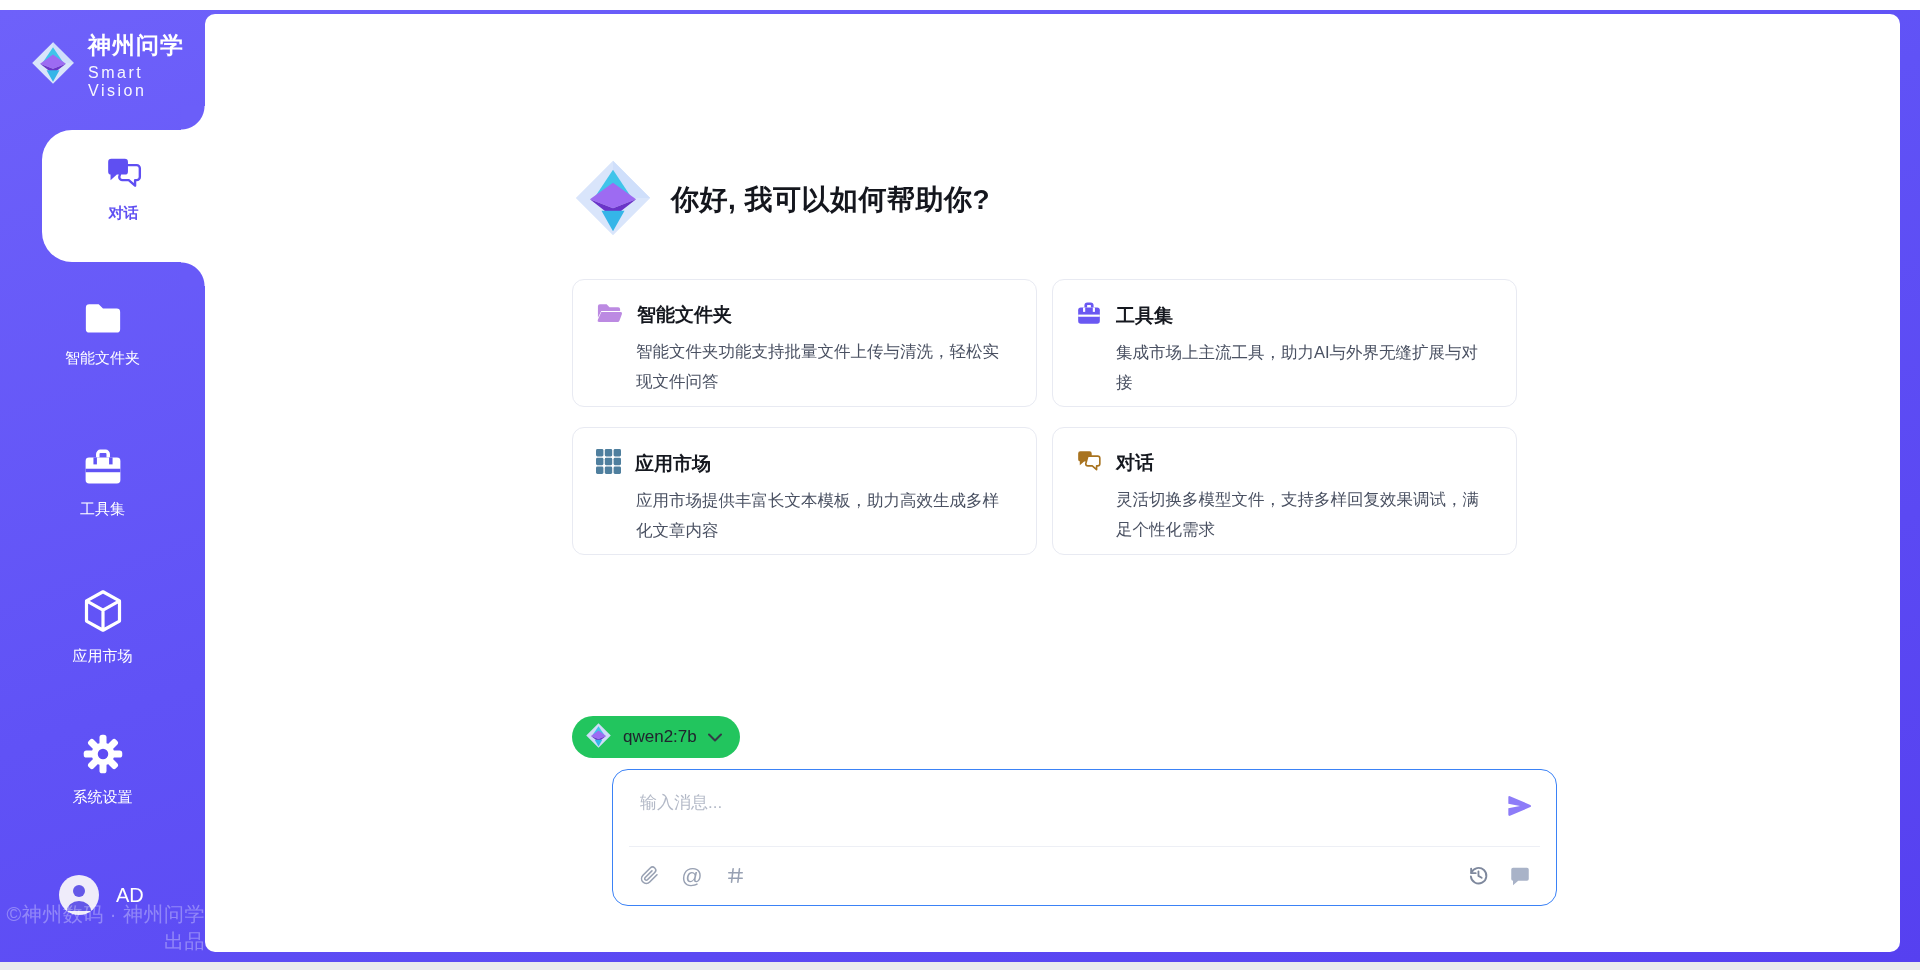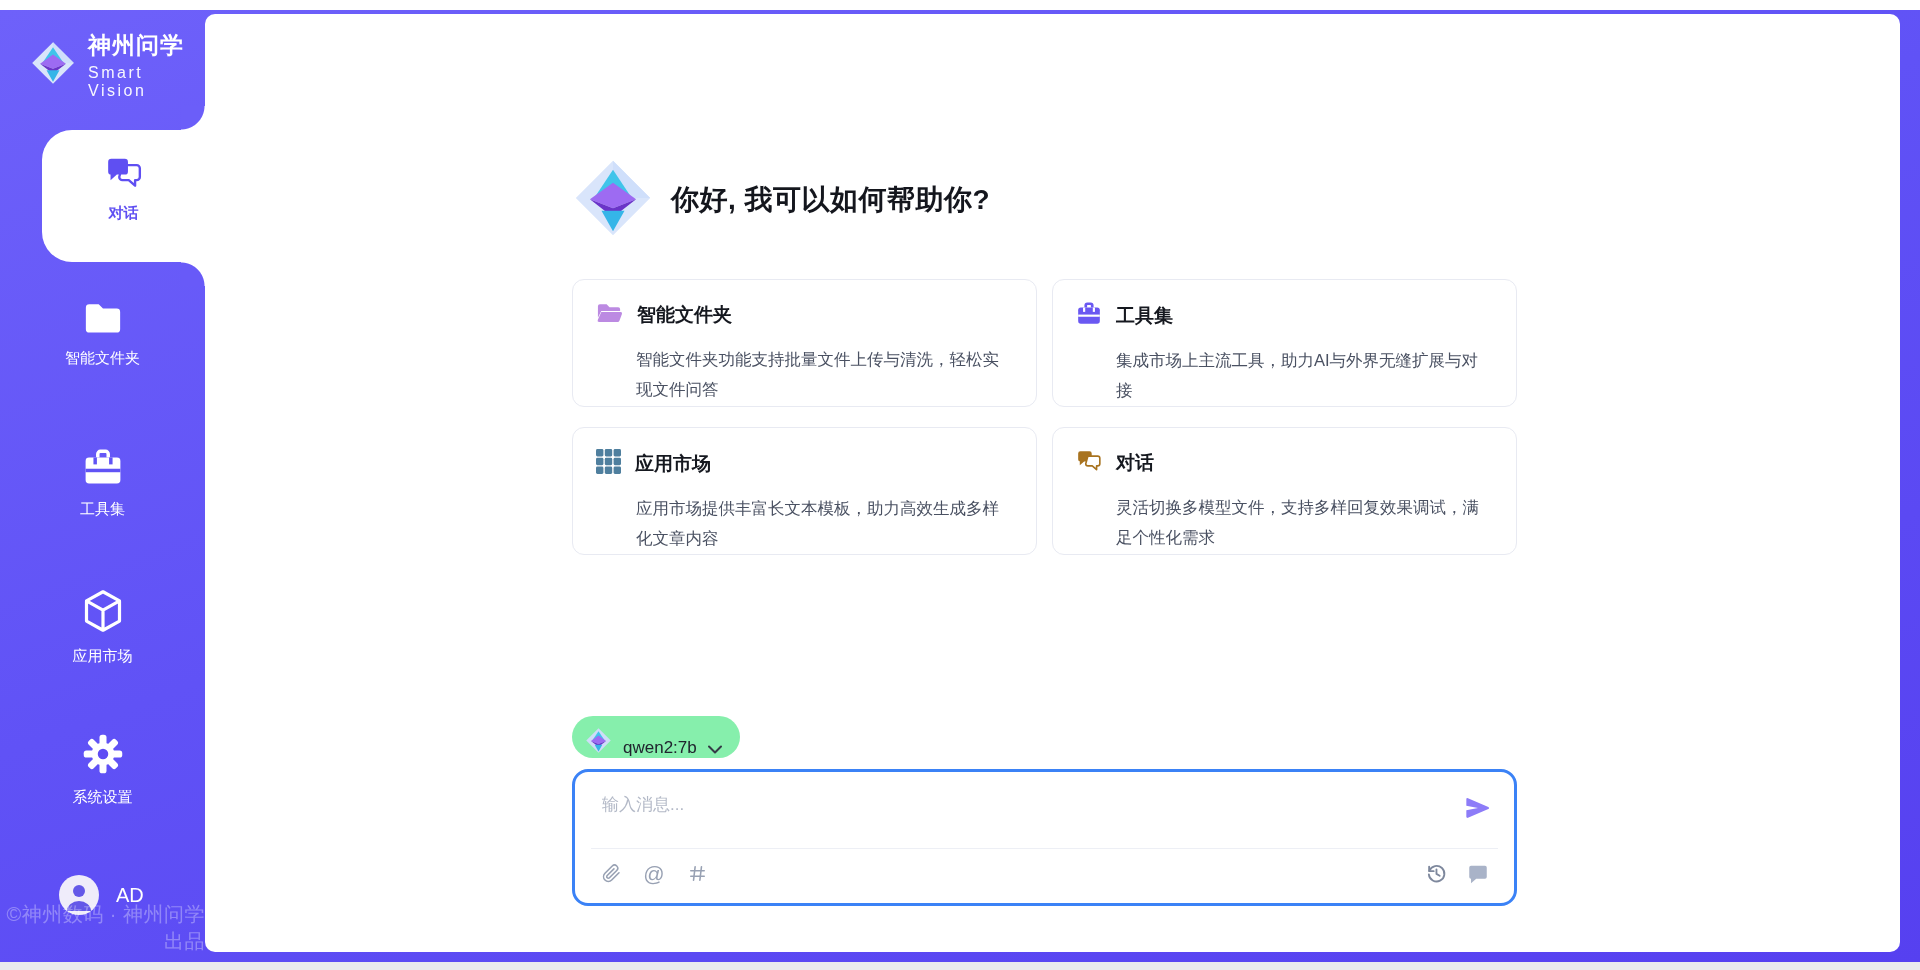--- a/index.html
+++ b/index.html
@@ -43,28 +43,28 @@
   .content { margin:146px 0 0 367px; width:945px; }
 
   .greeting-row { display:flex; align-items:center; height:80px; }
   .greeting-text { margin-left:17px; font-size:28px; font-weight:bold; color:#14161d; letter-spacing:.5px; }
 
   .cards { margin-top:39px; display:grid; grid-template-columns:465px 465px; column-gap:15px; row-gap:20px; }
   .card { height:128px; background:#fff; border:1px solid #e8eaf2; border-radius:12px;
     padding:21px 24px 0 23px; cursor:pointer; }
   .card-head { display:flex; align-items:center; gap:14px; }
   .card-title { font-size:19px; font-weight:bold; color:#15181f; }
-  .card-desc { margin:15px 0 0 40px; font-size:16.5px; color:#4a5162; line-height:30px; }
-
-  .model-pill { margin-top:161px; display:inline-flex; align-items:flex-end; gap:11px; height:42px;
-    padding:0 18px 0 13px; border-radius:21px; background:#86efac; cursor:pointer; }
+  .card-desc { margin:7px 0 0 40px; font-size:16.5px; color:#4a5162; line-height:30px; }
+
+  .model-pill { margin-top:161px; display:inline-flex; align-items:center; gap:11px; height:42px;
+    padding:0 18px 0 13px; border-radius:21px; background:#22c55e; cursor:pointer; }
   .model-name { font-size:17px; color:#20242e; }
 
   .composer { position:relative; margin-top:11px; width:945px; height:137px; background:#fff;
-    border:3px solid #3b82f6; border-radius:16px; }
+    border:1px solid #3b82f6; border-radius:16px;margin-left:40px; }
   .composer textarea { position:absolute; top:21px; left:27px; width:820px; height:46px; border:none;
     outline:none; resize:none; font-family:inherit; font-size:17px; color:#333a48; background:transparent; }
   .composer textarea::placeholder { color:#b3b9c7; }
   .send-btn { position:absolute; top:22px; right:22px; width:28px; height:28px; border:none;
     background:transparent; cursor:pointer; padding:0; }
   .composer-divider { position:absolute; top:76px; left:16px; right:16px; height:1px; background:#edeff5; }
   .composer-footer { position:absolute; left:0; right:0; bottom:0; height:60px; display:flex;
     align-items:center; padding:0 24px; gap:19px; }
   .cf-icon { display:flex; align-items:center; justify-content:center; width:24px; height:24px;
     border:none; background:transparent; cursor:pointer; padding:0; color:#98a1b3; }

